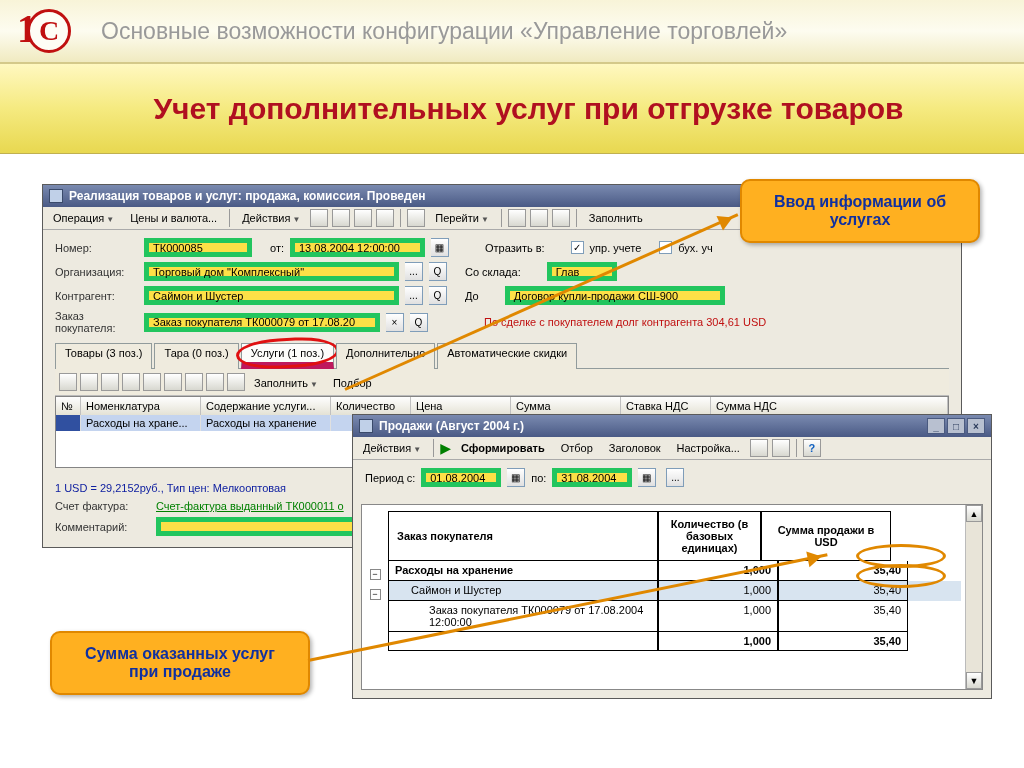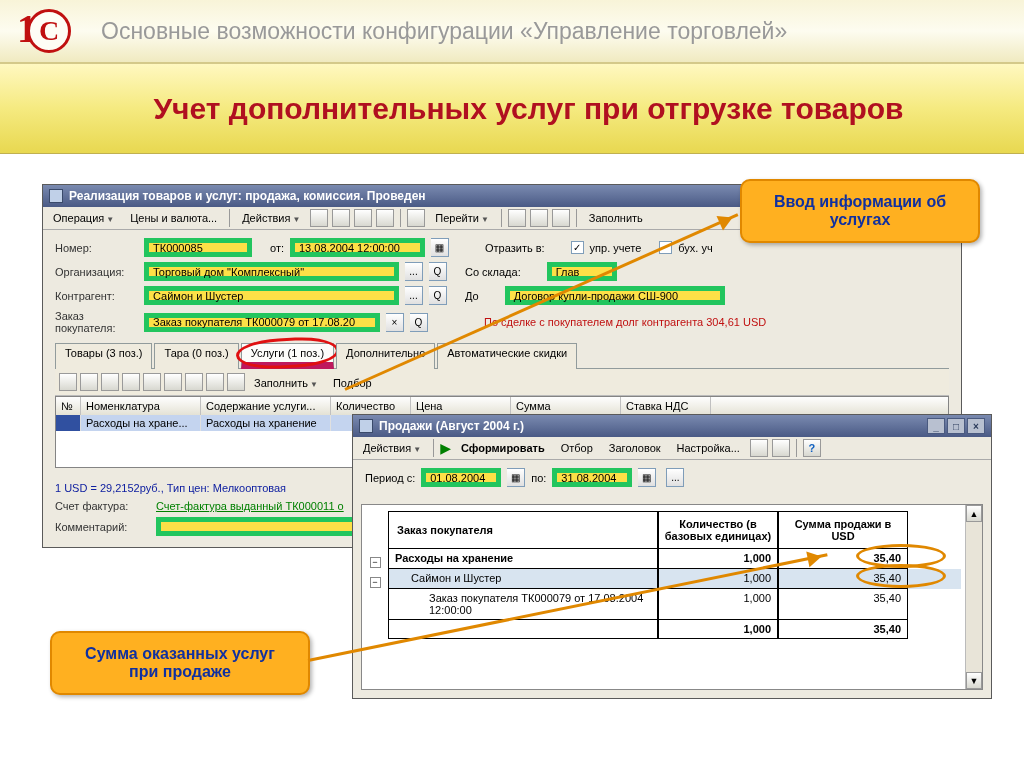--- a/index.html
+++ b/index.html
@@ -319,20 +319,21 @@
       </div>
       <div class="grid">
         <div class="grid-head">
           <div class="gh" style="width:25px">№</div>
           <div class="gh" style="width:120px">Номенклатура</div>
           <div class="gh" style="width:130px">Содержание услуги...</div>
           <div class="gh" style="width:80px">Количество</div>
           <div class="gh" style="width:100px">Цена</div>
           <div class="gh" style="width:110px">Сумма</div>
           <div class="gh" style="width:90px">Ставка НДС</div>
+          <div class="gh" style="flex:1">Сумма НДС</div>
         </div>
         <div class="grid-row gr-selected">
           <div class="gc" style="width:25px; background:#3050a0;"></div>
           <div class="gc" style="width:120px">Расходы на хране...</div>
           <div class="gc" style="width:130px">Расходы на хранение</div>
           <div class="gc" style="flex:1"></div>
         </div>
         <div style="height:36px;"></div>
       </div>
     </div>
@@ -385,21 +386,21 @@
       </div>
     </div>
 
     <div class="report-container">
       <div class="report-inner">
         <div style="display:flex;">
           <div style="width:22px;"></div>
           <div style="flex:1;">
             <div class="rt-head">
               <div class="rt-h" style="width:270px; justify-content:flex-start; padding-left:8px;">Заказ покупателя</div>
-              <div class="rt-h" style="width:120px">Количество (в базовых единицах)</div>
+              <div class="rt-h" style="width:103px">Количество (в базовых единицах)</div>
               <div class="rt-h" style="width:130px">Сумма продажи в USD</div>
             </div>
           </div>
         </div>
 
         <div style="display:flex;">
           <div style="width:22px; text-align:center; padding-top:2px;"><span class="tree-toggle">−</span></div>
           <div class="rt-body-row" style="flex:1">
             <div class="rt-c bold" style="width:270px">Расходы на хранение</div>
             <div class="rt-c bold" style="width:120px; text-align:right">1,000</div>

